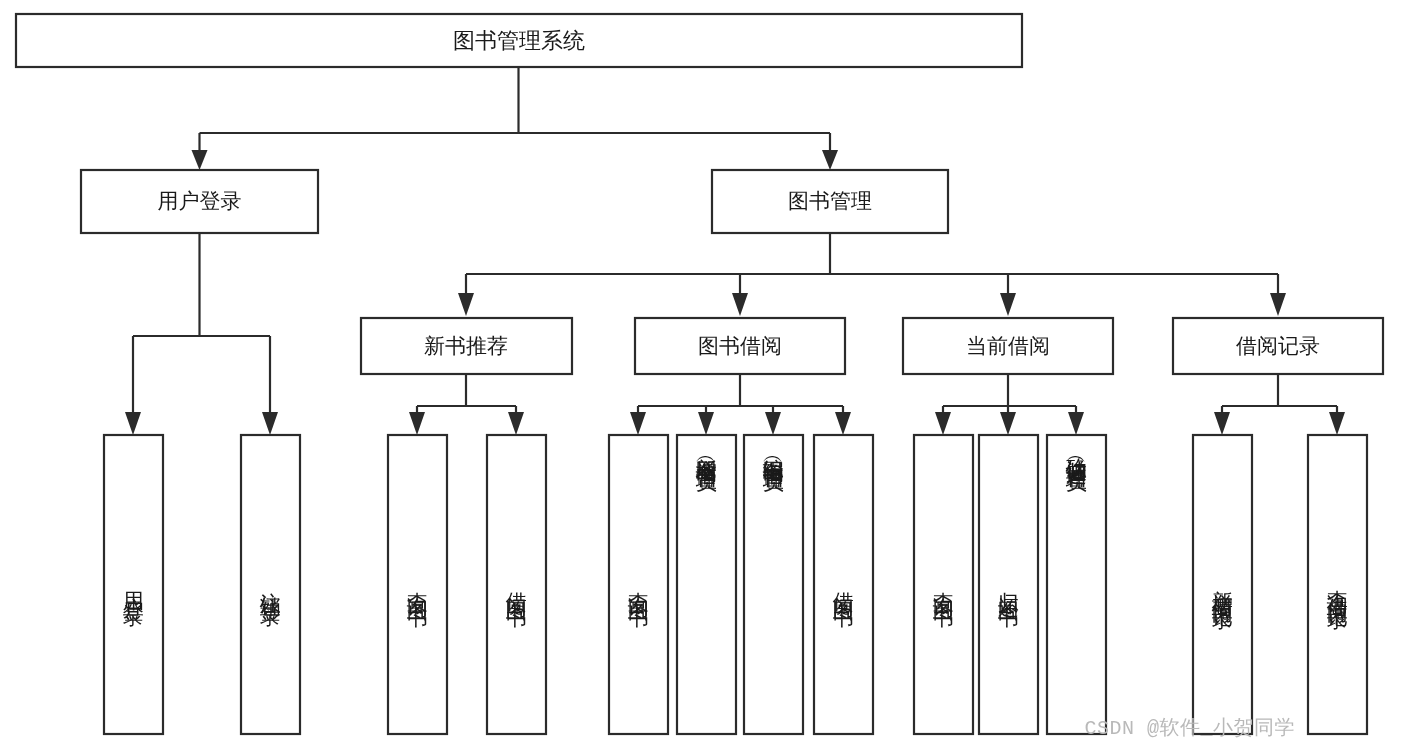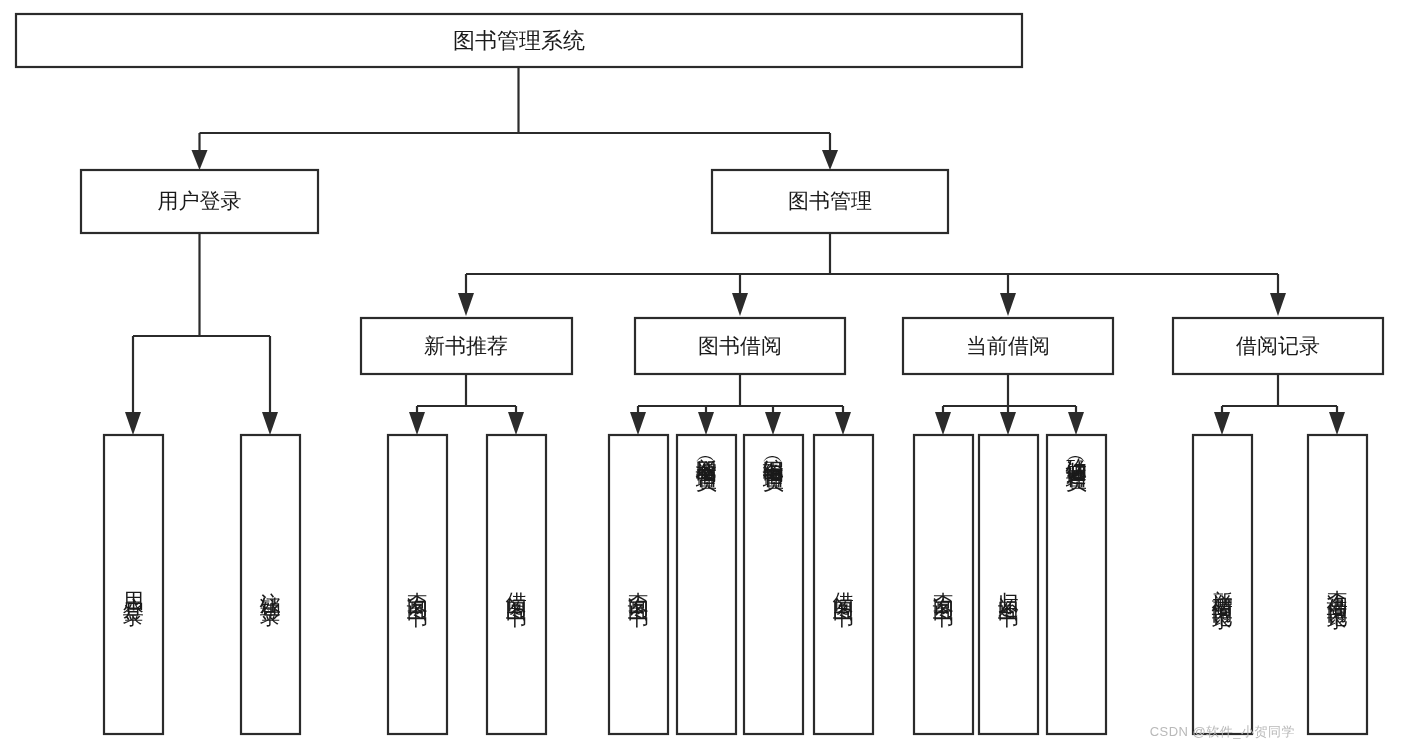--- a/index.html
+++ b/index.html
@@ -70,22 +70,22 @@
     line-height: 1.32;
     letter-spacing: 5px;
     color: #1a1a1a;
     white-space: nowrap;
     text-align: center;
   }
   .watermark {
     position: absolute;
     right: 8px;
     bottom: 6px;
-    font-family: Liberation Sans, sans-serif;
-    font-size: 13px;
+    font-family: Liberation Mono, monospace;
+    font-size: 20px;
     color: #b9b9b9;
     white-space: nowrap;
     letter-spacing: 0.5px;
   }
 </style>
 </head>
 <body>
 
 <div id="diagram-root">
 

